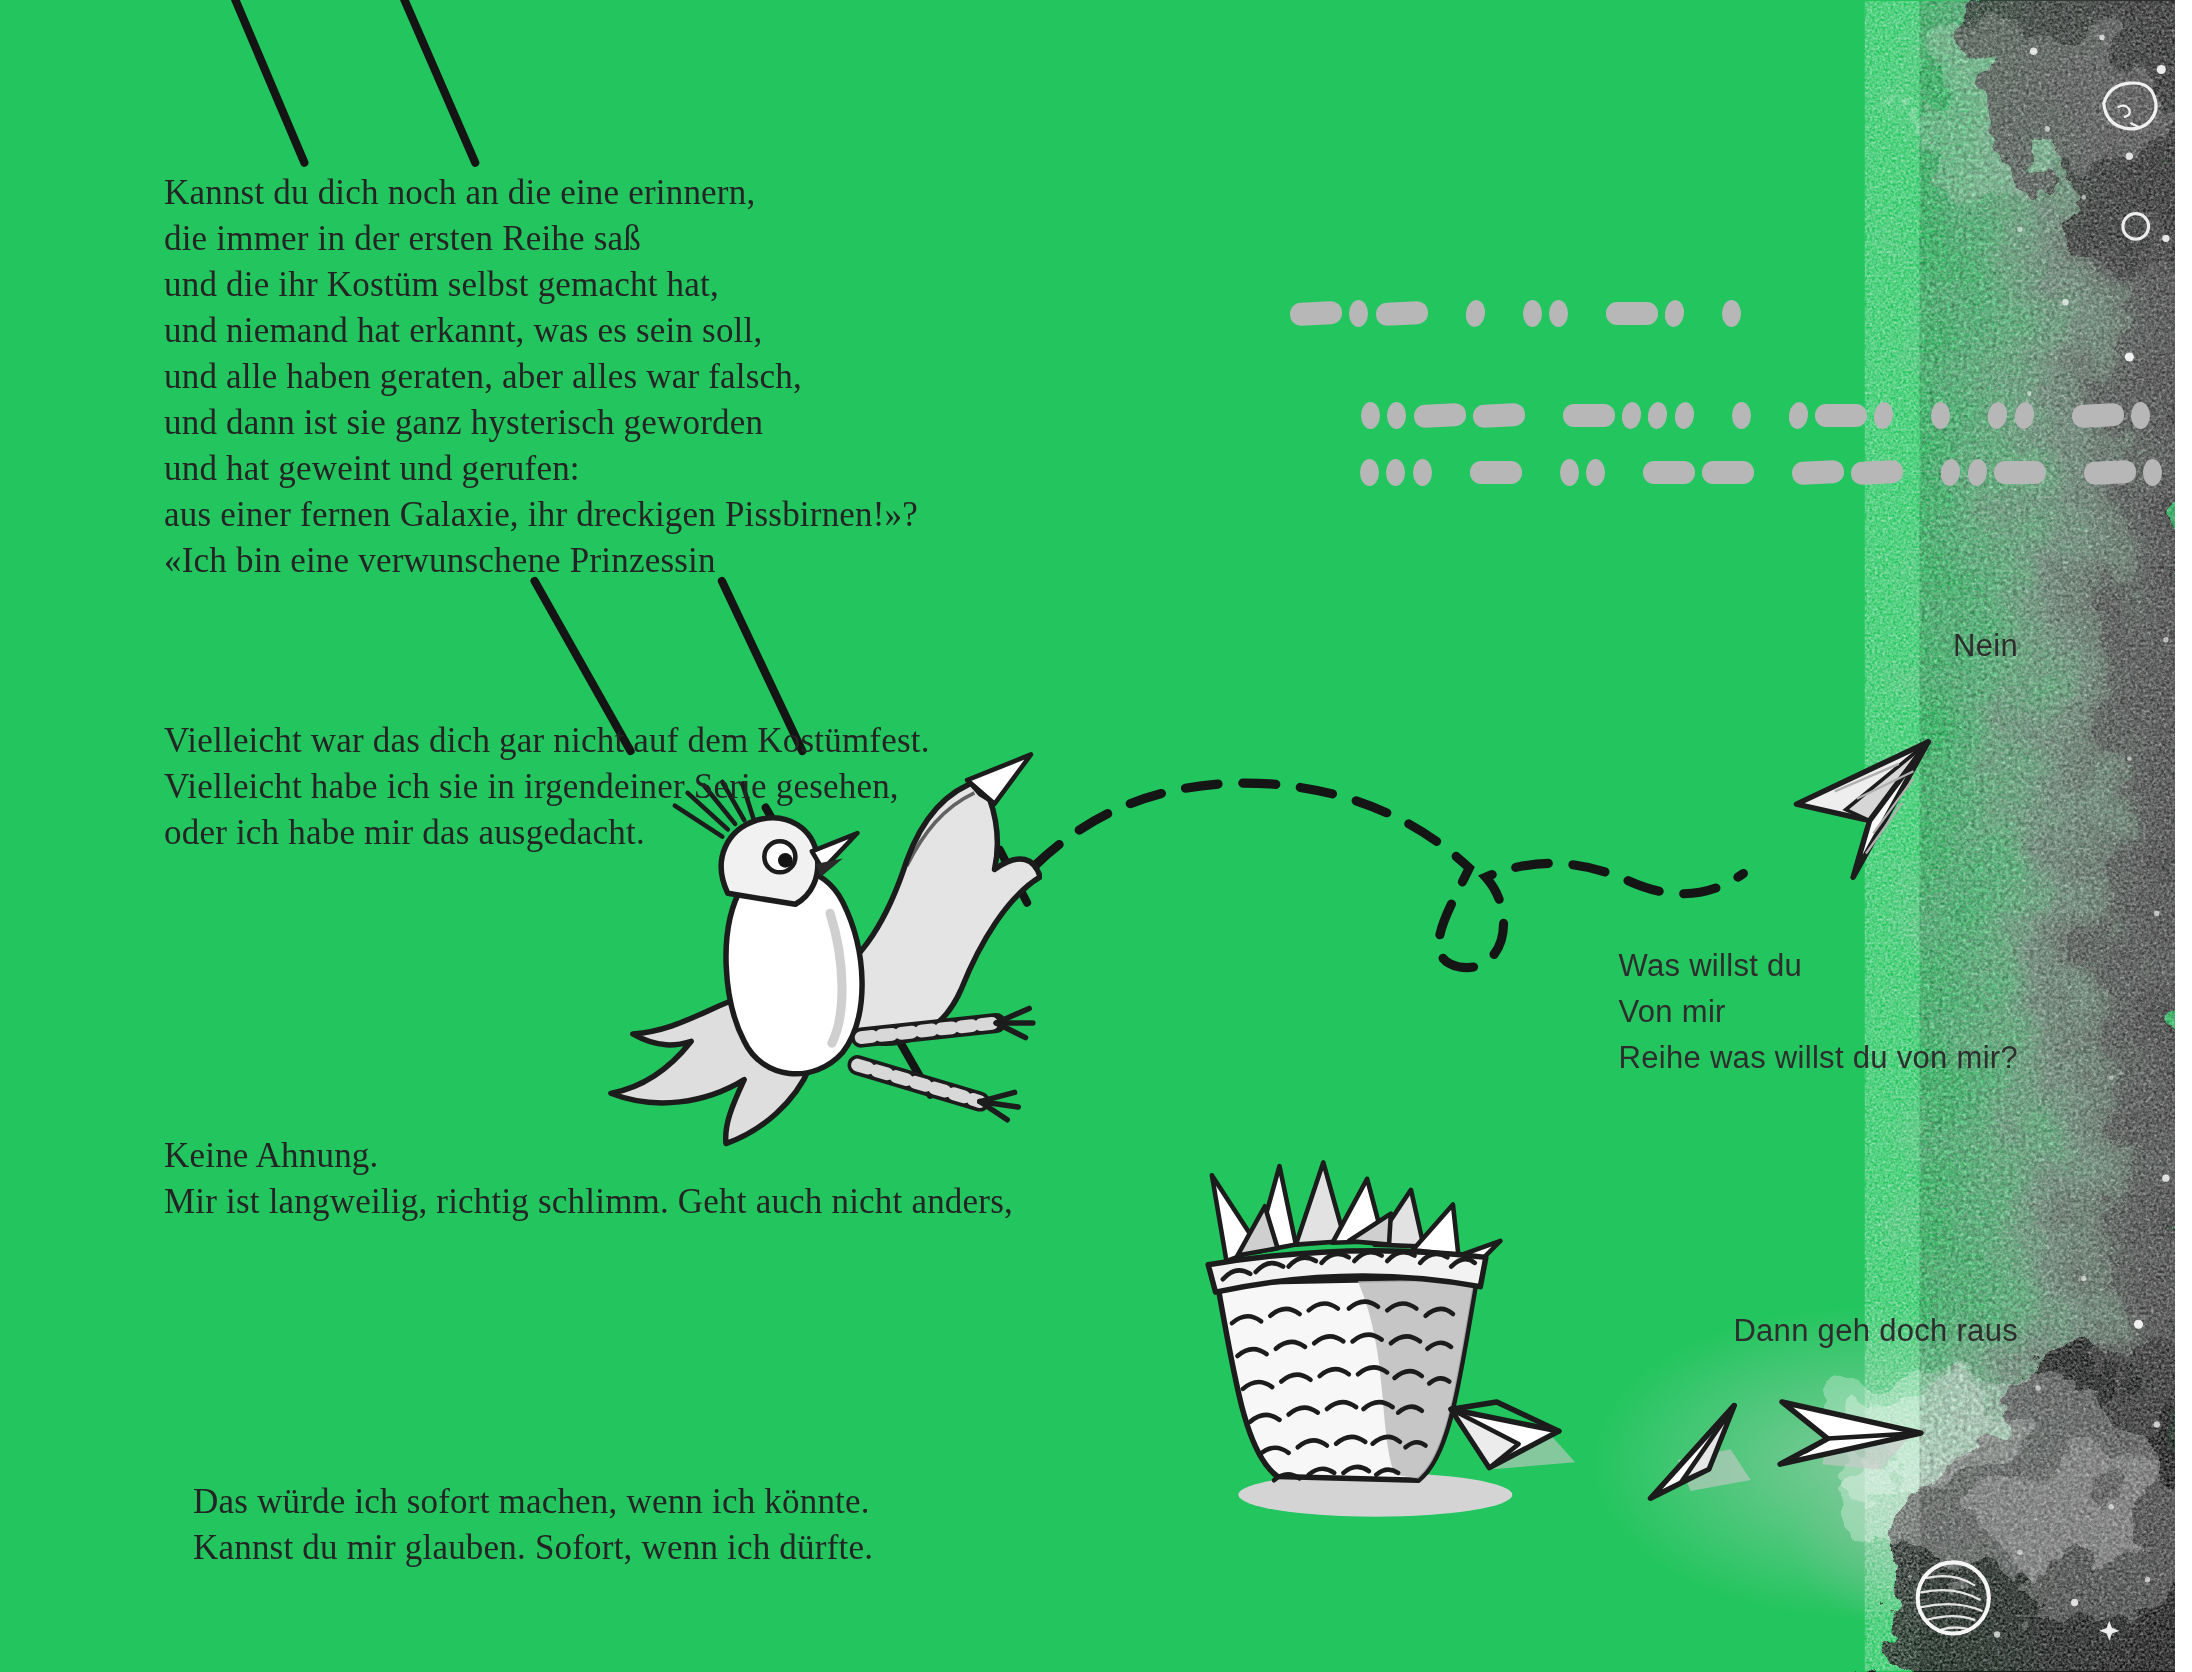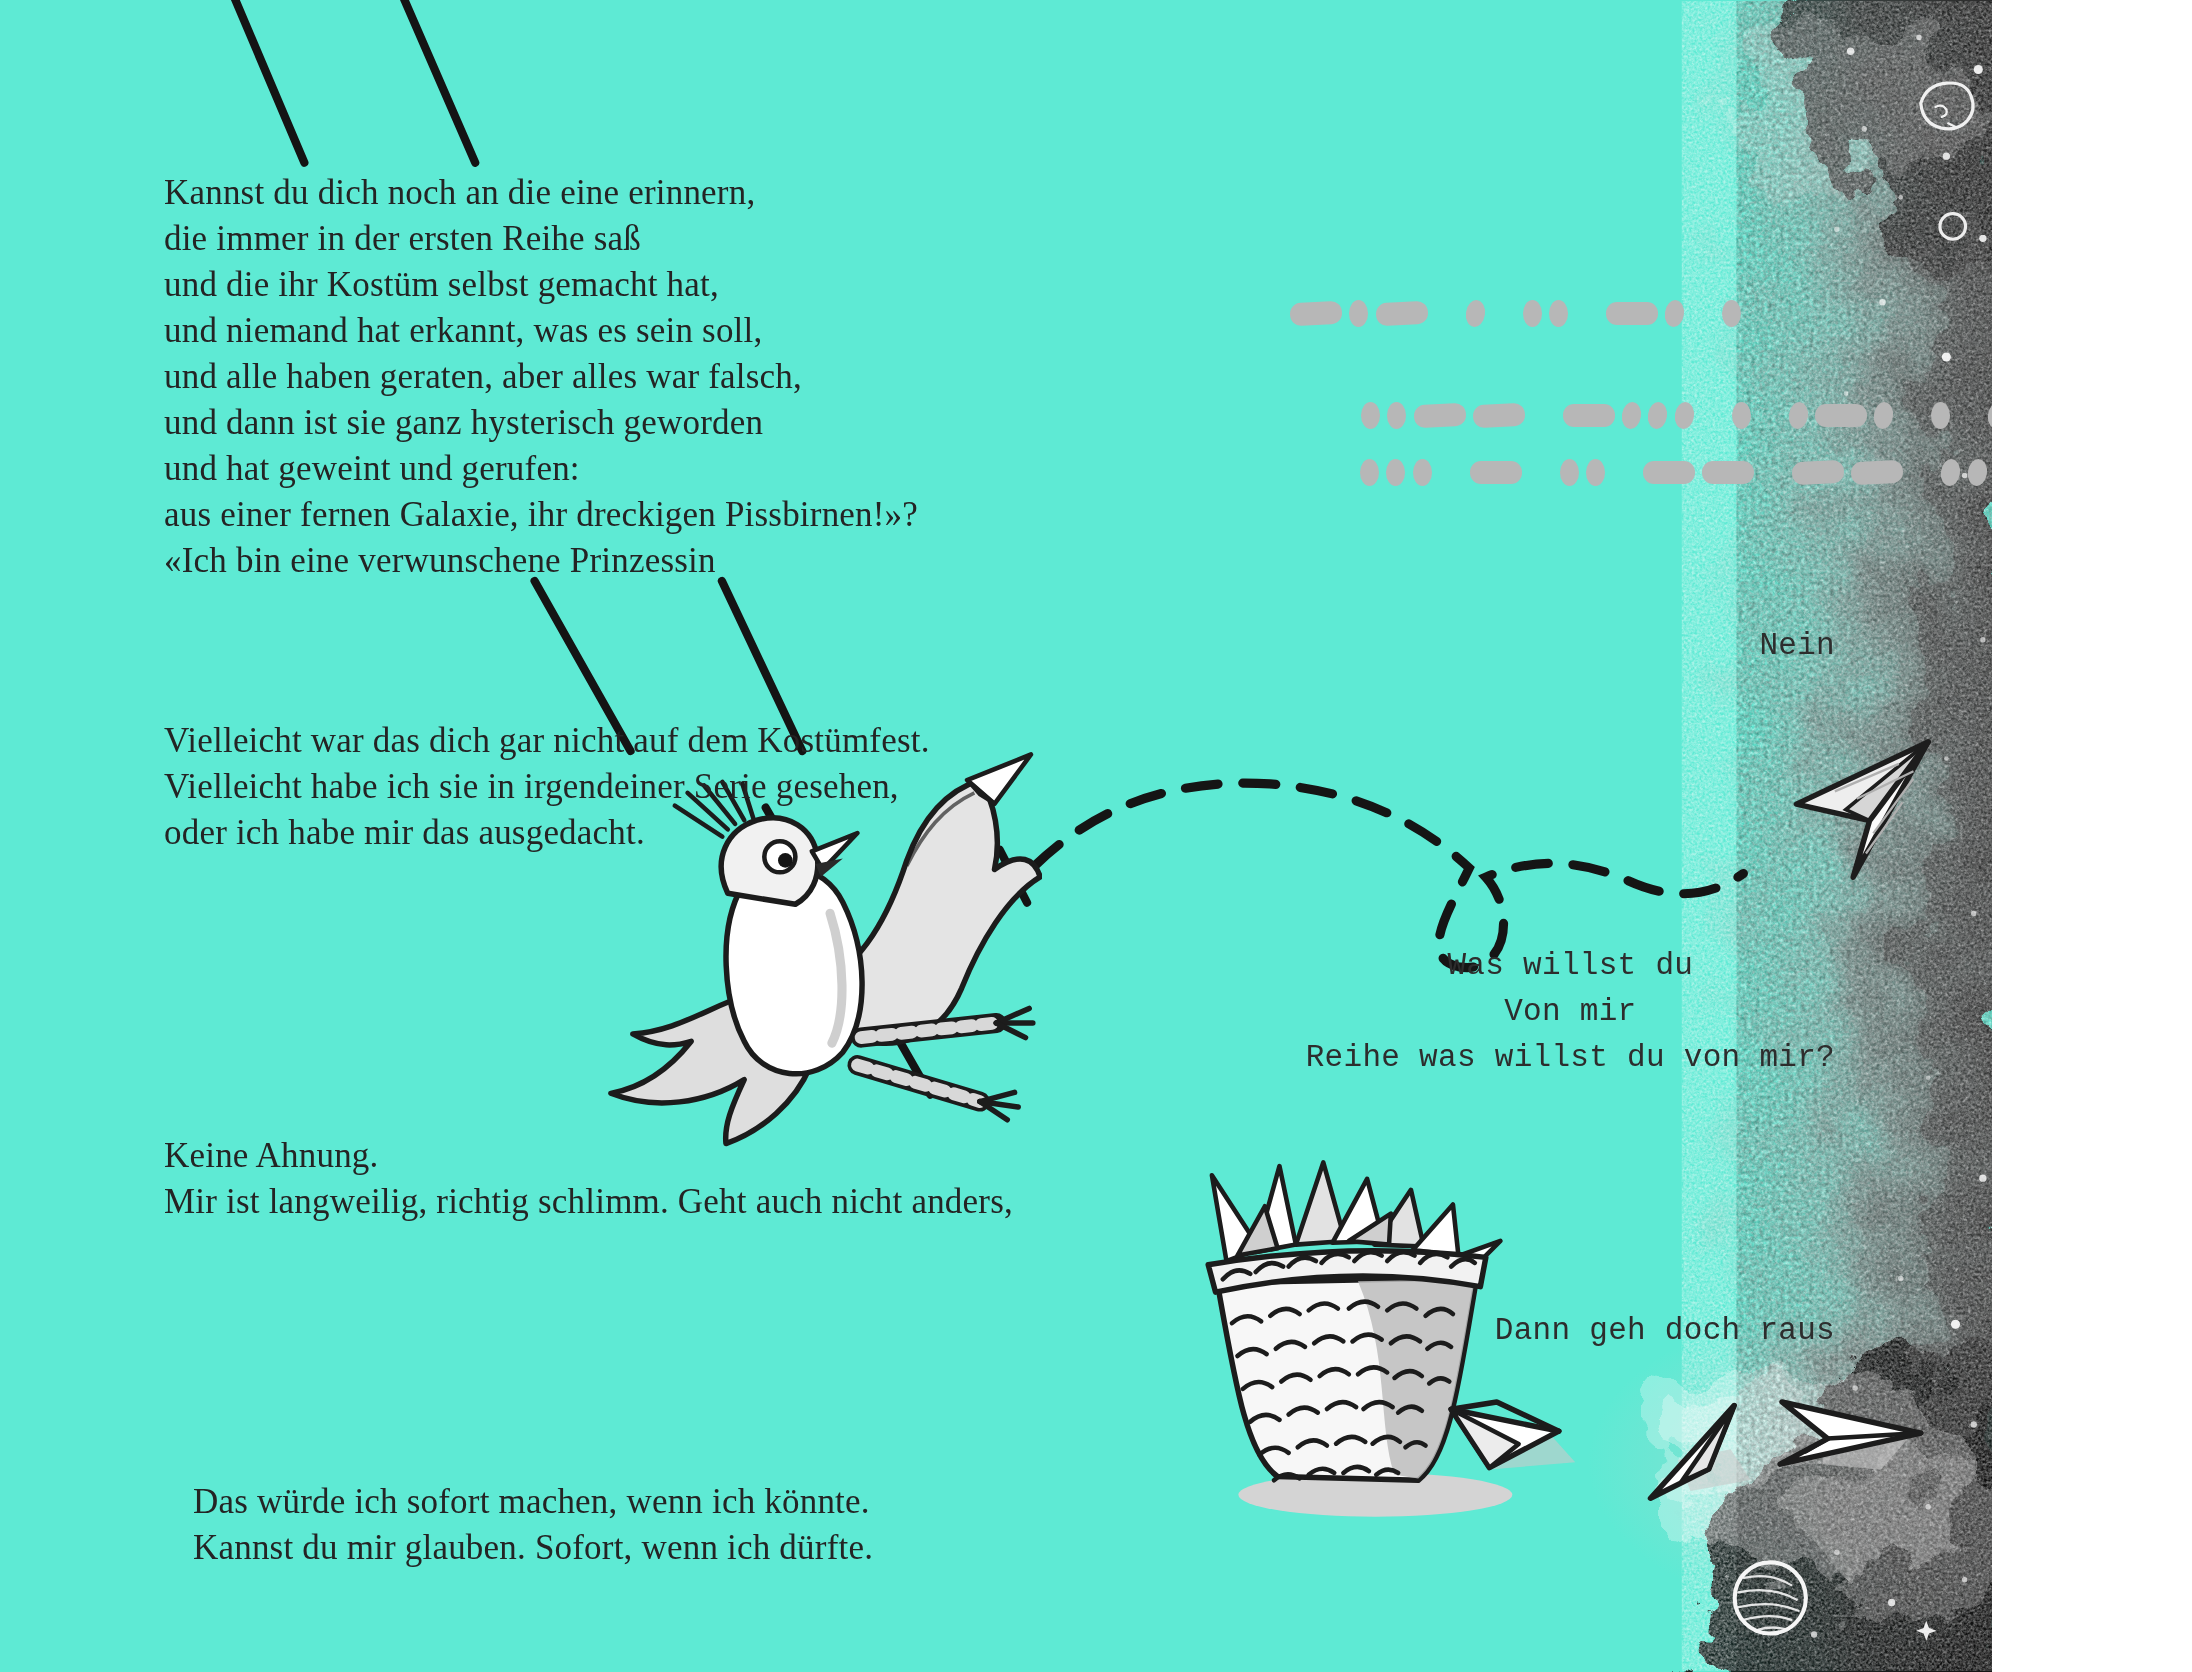--- a/index.html
+++ b/index.html
@@ -1,27 +1,27 @@
 <!DOCTYPE html>
 <html style="font-size:14.6px"><head>
 <meta charset="utf-8">
 <style>
   html,body{margin:0;padding:0;background:#ffffff;}
   #page{
-    position:relative;width:1992px;height:1672px;background:#5eead4;overflow:hidden;
+    position:relative;width:2175px;height:1672px;background:#22c55e;overflow:hidden;
     font-family:"Liberation Serif",serif;color:#242424;
   }
   .abs{position:absolute;}
   .serif-block{
     position:absolute;font-family:"Liberation Serif",serif;font-size:35px;line-height:46px;
     color:#242424;white-space:nowrap;letter-spacing:0.2px;
   }
   .sans-right{
-    position:absolute;font-family:Liberation Mono, monospace;font-size:31px;line-height:46px;
-    color:#2d2d2d;text-align:center;white-space:nowrap;letter-spacing:0.3px;
+    position:absolute;font-family:Liberation Sans, sans-serif;font-size:31px;line-height:46px;
+    color:#2d2d2d;text-align:left;white-space:nowrap;letter-spacing:0.3px;
   }
   .morse-row{position:absolute;display:flex;align-items:center;}
   .m-letter{display:inline-flex;align-items:center;gap:7.3px;margin-right:38px;}
   .m-dot{width:19px;height:26.5px;background:#b7b7b7;border-radius:50%;display:inline-block;}
   .m-dash{width:52px;height:23px;background:#b7b7b7;border-radius:11px;display:inline-block;}
   .m-letter:nth-child(odd) .m-dash{transform:rotate(-3deg);}
   .m-letter:nth-child(even) .m-dot{transform:rotate(8deg);}
   .wash{position:absolute;pointer-events:none;}
   svg{display:block;}
 </style>

